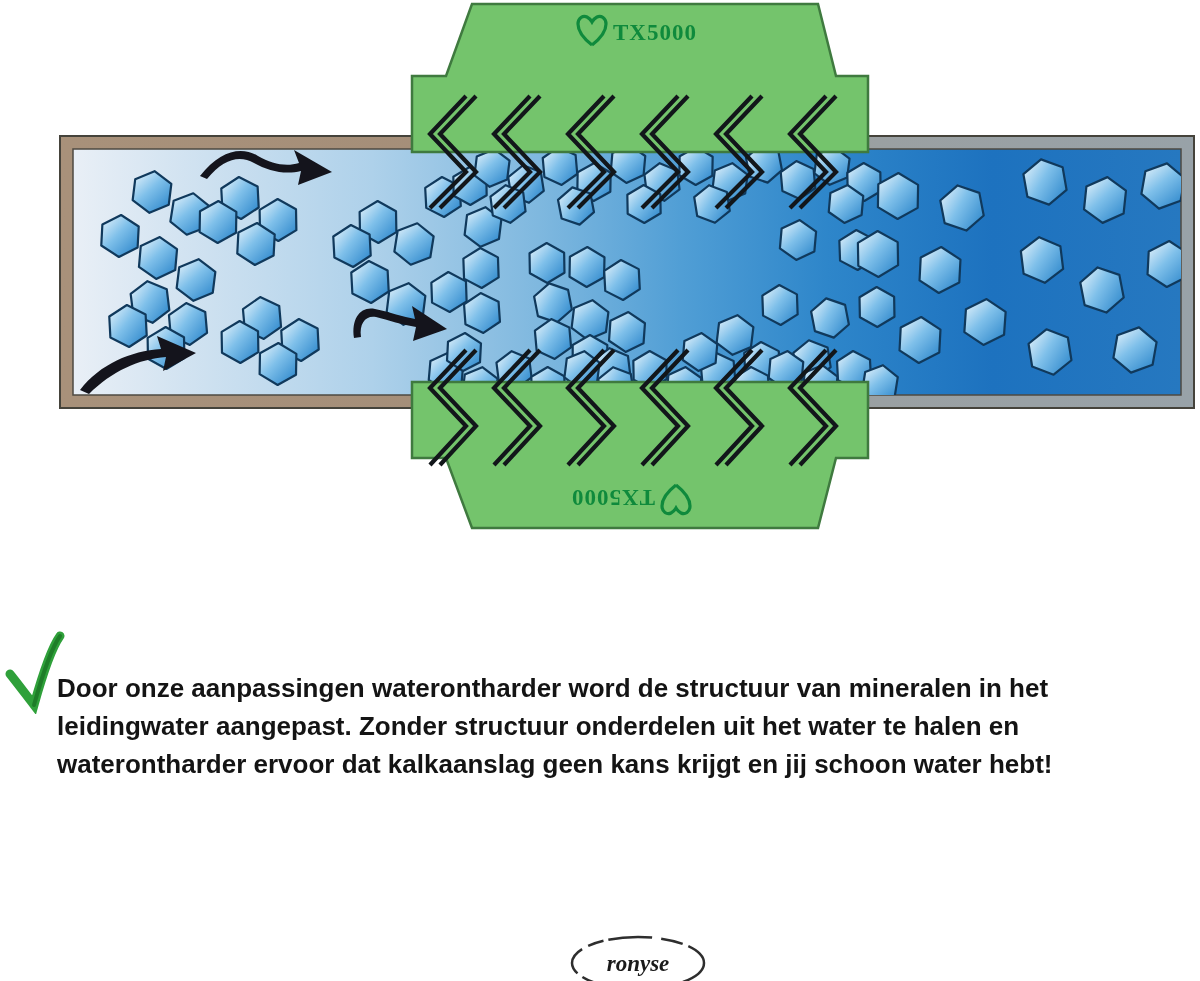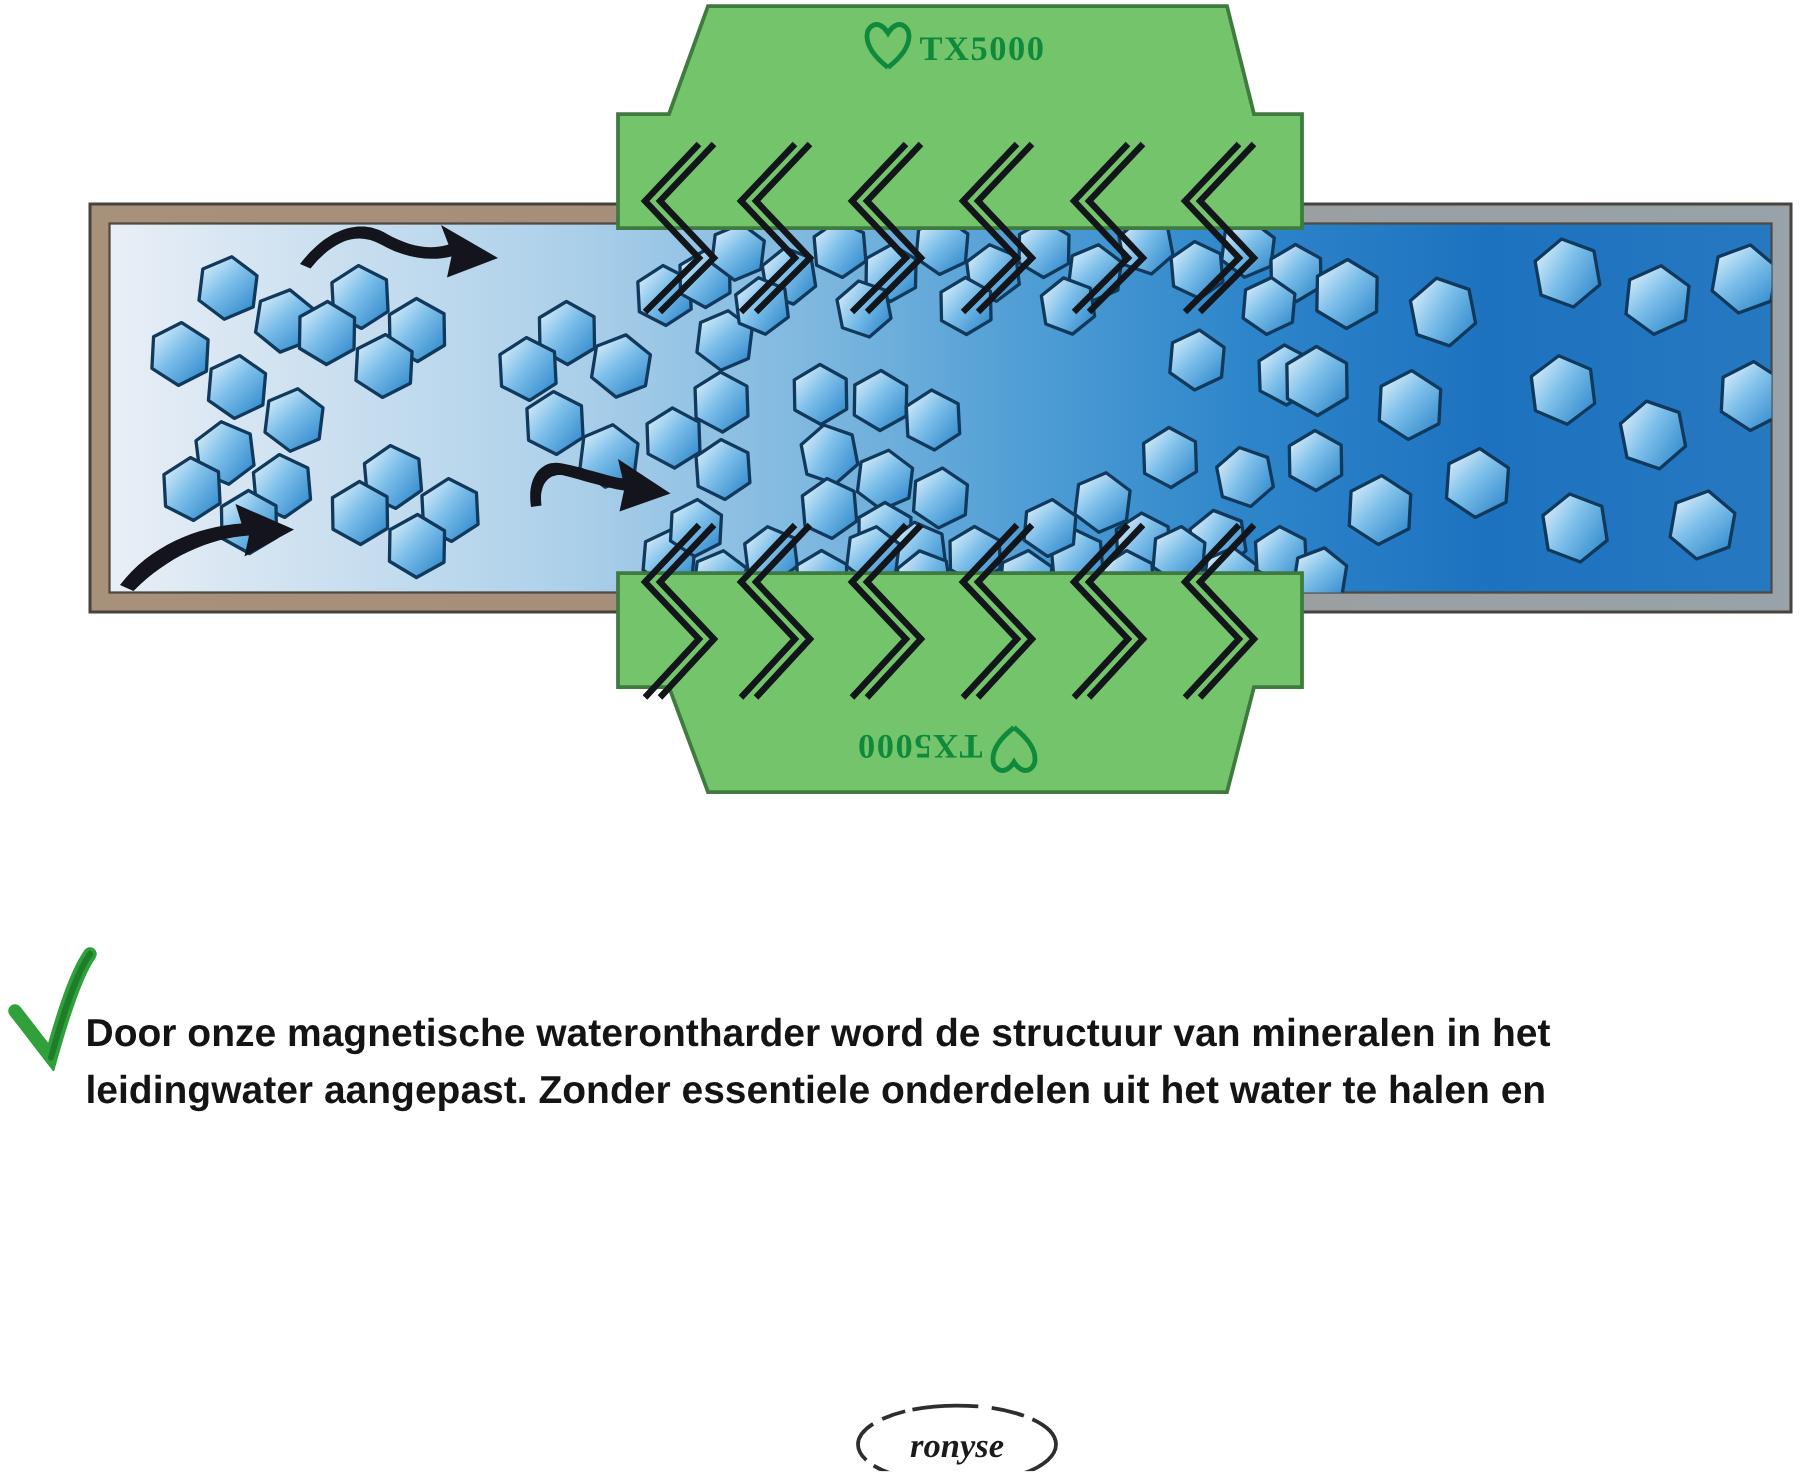--- a/index.html
+++ b/index.html
@@ -180,22 +180,23 @@
       <polyline points="826,350 790,388 826,426 790,465" fill="none" stroke="#12161a" stroke-width="4.2"></polyline>
       <polyline points="836,350 800,388 836,426 800,465" fill="none" stroke="#12161a" stroke-width="4.2"></polyline>
     </svg>
 
   <svg class="check-svg" width="62" height="84" viewBox="0 0 62 84">
     <path d="M6,44 C14,54 23,66 30,75 C37,50 46,20 56,6" fill="none" stroke="var(--check-main)" stroke-width="9" stroke-linecap="round"></path>
     <path d="M30,75 C37,50 46,20 56,6" fill="none" stroke="var(--check-shade)" stroke-width="4" stroke-linecap="round"></path>
   </svg>
 
   <div class="copy">
-    <div>Door onze magnetische waterontharder word de structuur van mineralen in het</div>
-    <div>leidingwater aangepast. Zonder essentiele onderdelen uit het water te halen en</div>
+    <div>Door onze aanpassingen waterontharder word de structuur van mineralen in het</div>
+    <div>leidingwater aangepast. Zonder structuur onderdelen uit het water te halen en</div>
+    <div>waterontharder ervoor dat kalkaanslag geen kans krijgt en jij schoon water hebt!</div>
   </div>
 
   <svg class="brand-svg" width="170" height="49" viewBox="0 0 170 49">
     <ellipse cx="80" cy="31" rx="66" ry="26" fill="none" stroke="var(--logo-ellipse)" stroke-width="2.5" stroke-dasharray="30 7 16 5 44 9 22 6"></ellipse>
     <text x="80" y="39" text-anchor="middle" class="brand-text">ronyse</text>
   </svg>
 
 </div>
 
 </body></html>

